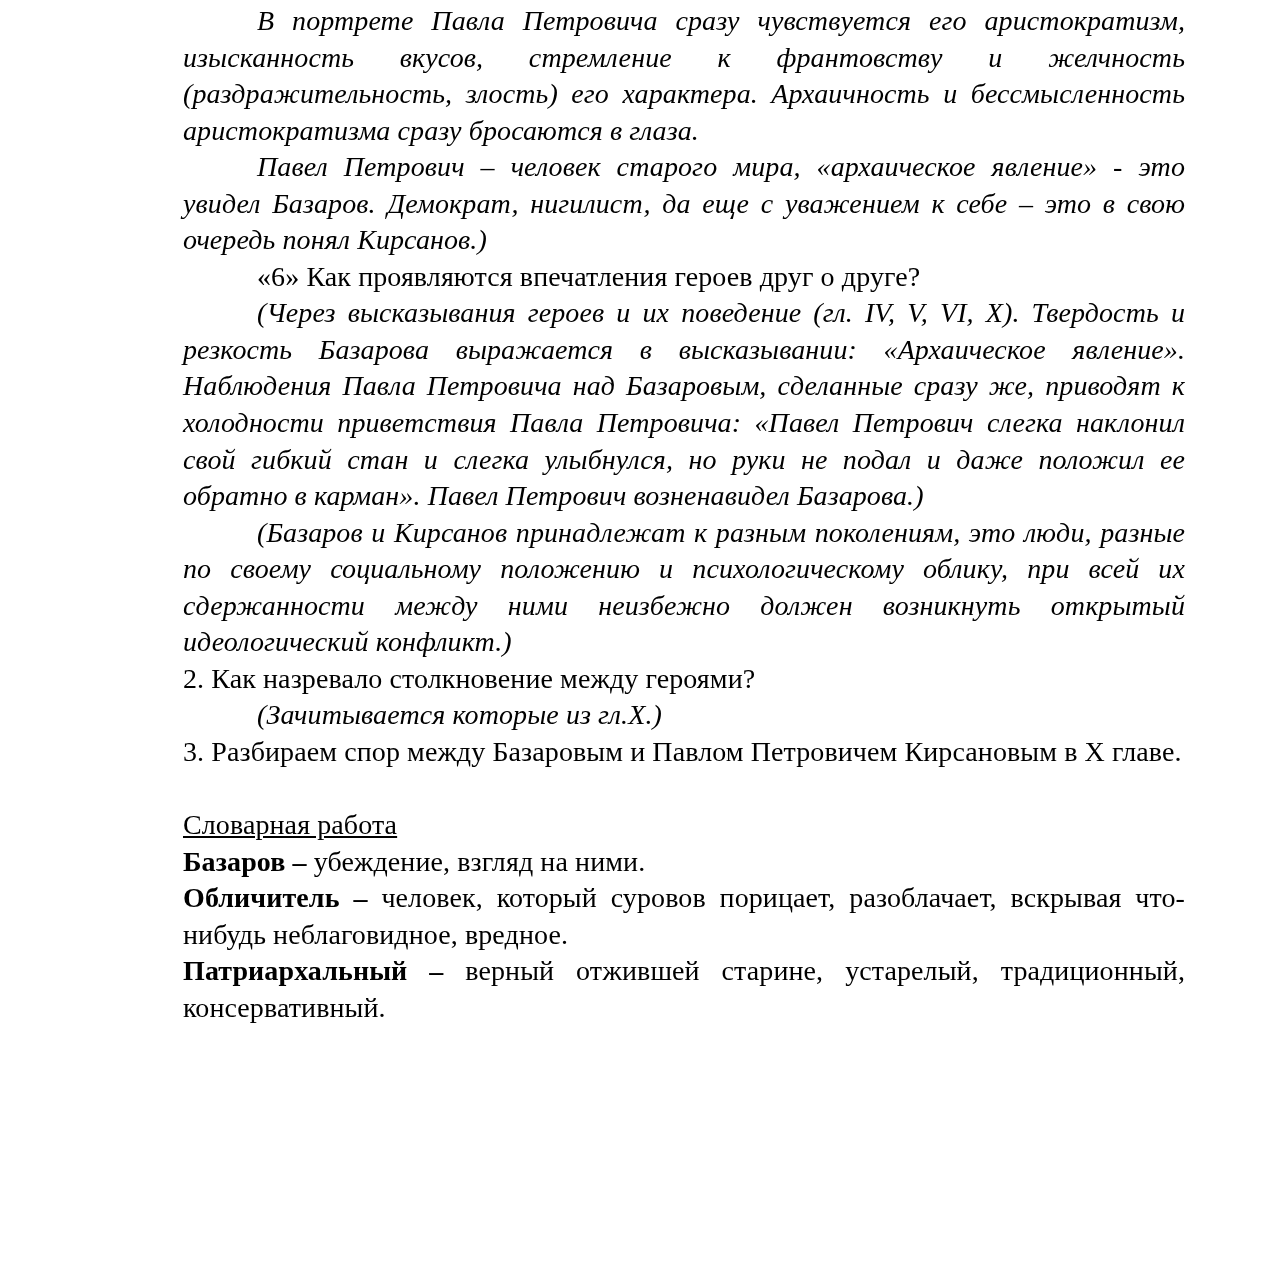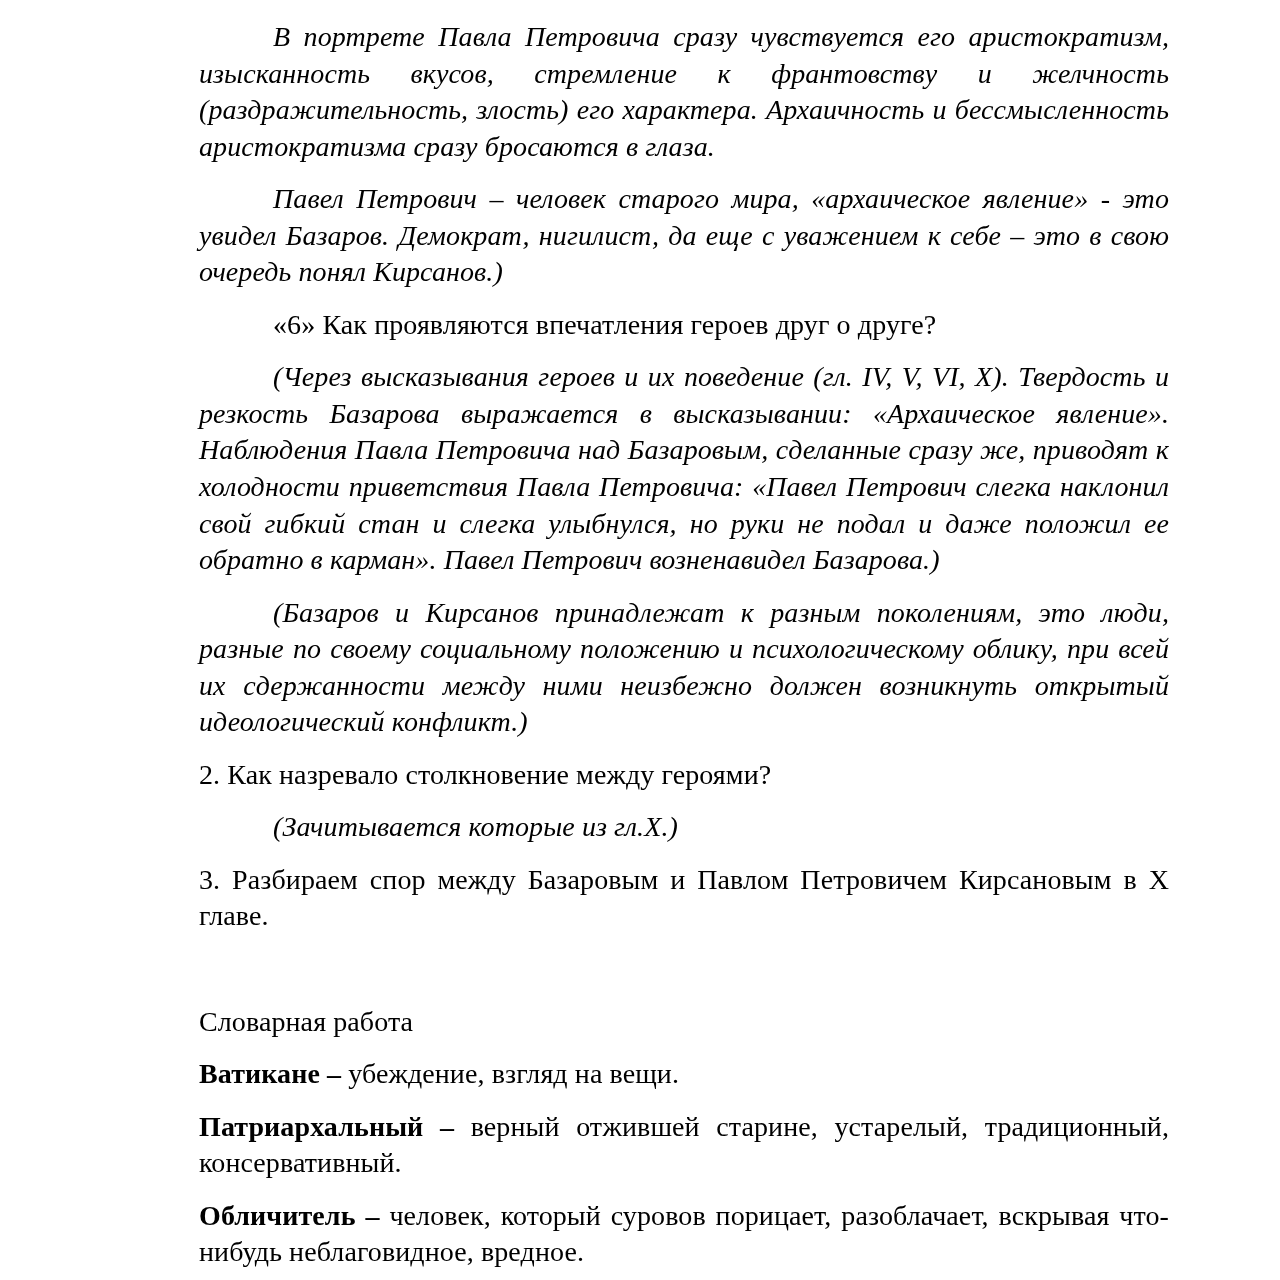--- a/index.html
+++ b/index.html
@@ -19,28 +19,28 @@
     position: absolute;
     left: 183px;
     top: 3px;
     width: 1002px;
     font-size: 28px;
     line-height: 36.55px;
     text-align: justify;
     letter-spacing: 0.1px;
   }
   p.para {
-    margin: 16px;
+    margin: 0;
     padding: 0;
   }
   .indent { text-indent: 74px; }
   .small-indent { text-indent: 7px; }
   .italic { font-style: italic; }
   .spacer { height: 36.55px; }
-  .underlined { }
+  .underlined { text-decoration: underline; }
   .term { font-weight: bold; }
 </style>
 </head>
 <body>
 
 <div class="page">
 
   <p class="para indent italic">В портрете Павла Петровича сразу чувствуется его аристократизм, изысканность вкусов, стремление к франтовству и желчность (раздражительность, злость) его характера. Архаичность и бессмысленность аристократизма сразу бросаются в глаза.</p>
 
   <p class="para indent italic">Павел Петрович – человек старого мира, «архаическое явление» - это увидел Базаров. Демократ, нигилист, да еще с уважением к себе – это в свою очередь понял Кирсанов.)</p>
@@ -56,20 +56,20 @@
 
   <p class="para indent italic">(Зачитывается которые из гл.X.)</p>
 
   <p class="para">3. Разбираем спор между Базаровым и Павлом Петровичем Кирсановым в X главе.</p>
 
 
   <div class="spacer"></div>
 
   <p class="para"><span class="underlined">Словарная работа</span></p>
 
-  <p class="para"><span class="term">Ватикане –</span><span> убеждение, взгляд на вещи.</span></p>
+  <p class="para"><span class="term">Базаров –</span><span> убеждение, взгляд на ними.</span></p>
+
+  <p class="para"><span class="term">Обличитель –</span><span> человек, который суровов порицает, разоблачает, вскрывая что-нибудь неблаговидное, вредное.</span></p>
 
   <p class="para"><span class="term">Патриархальный –</span><span> верный отжившей старине, устарелый, традиционный, консервативный.</span></p>
-
-  <p class="para"><span class="term">Обличитель –</span><span> человек, который суровов порицает, разоблачает, вскрывая что-нибудь неблаговидное, вредное.</span></p>
 
 
 </div>
 
 </body></html>

